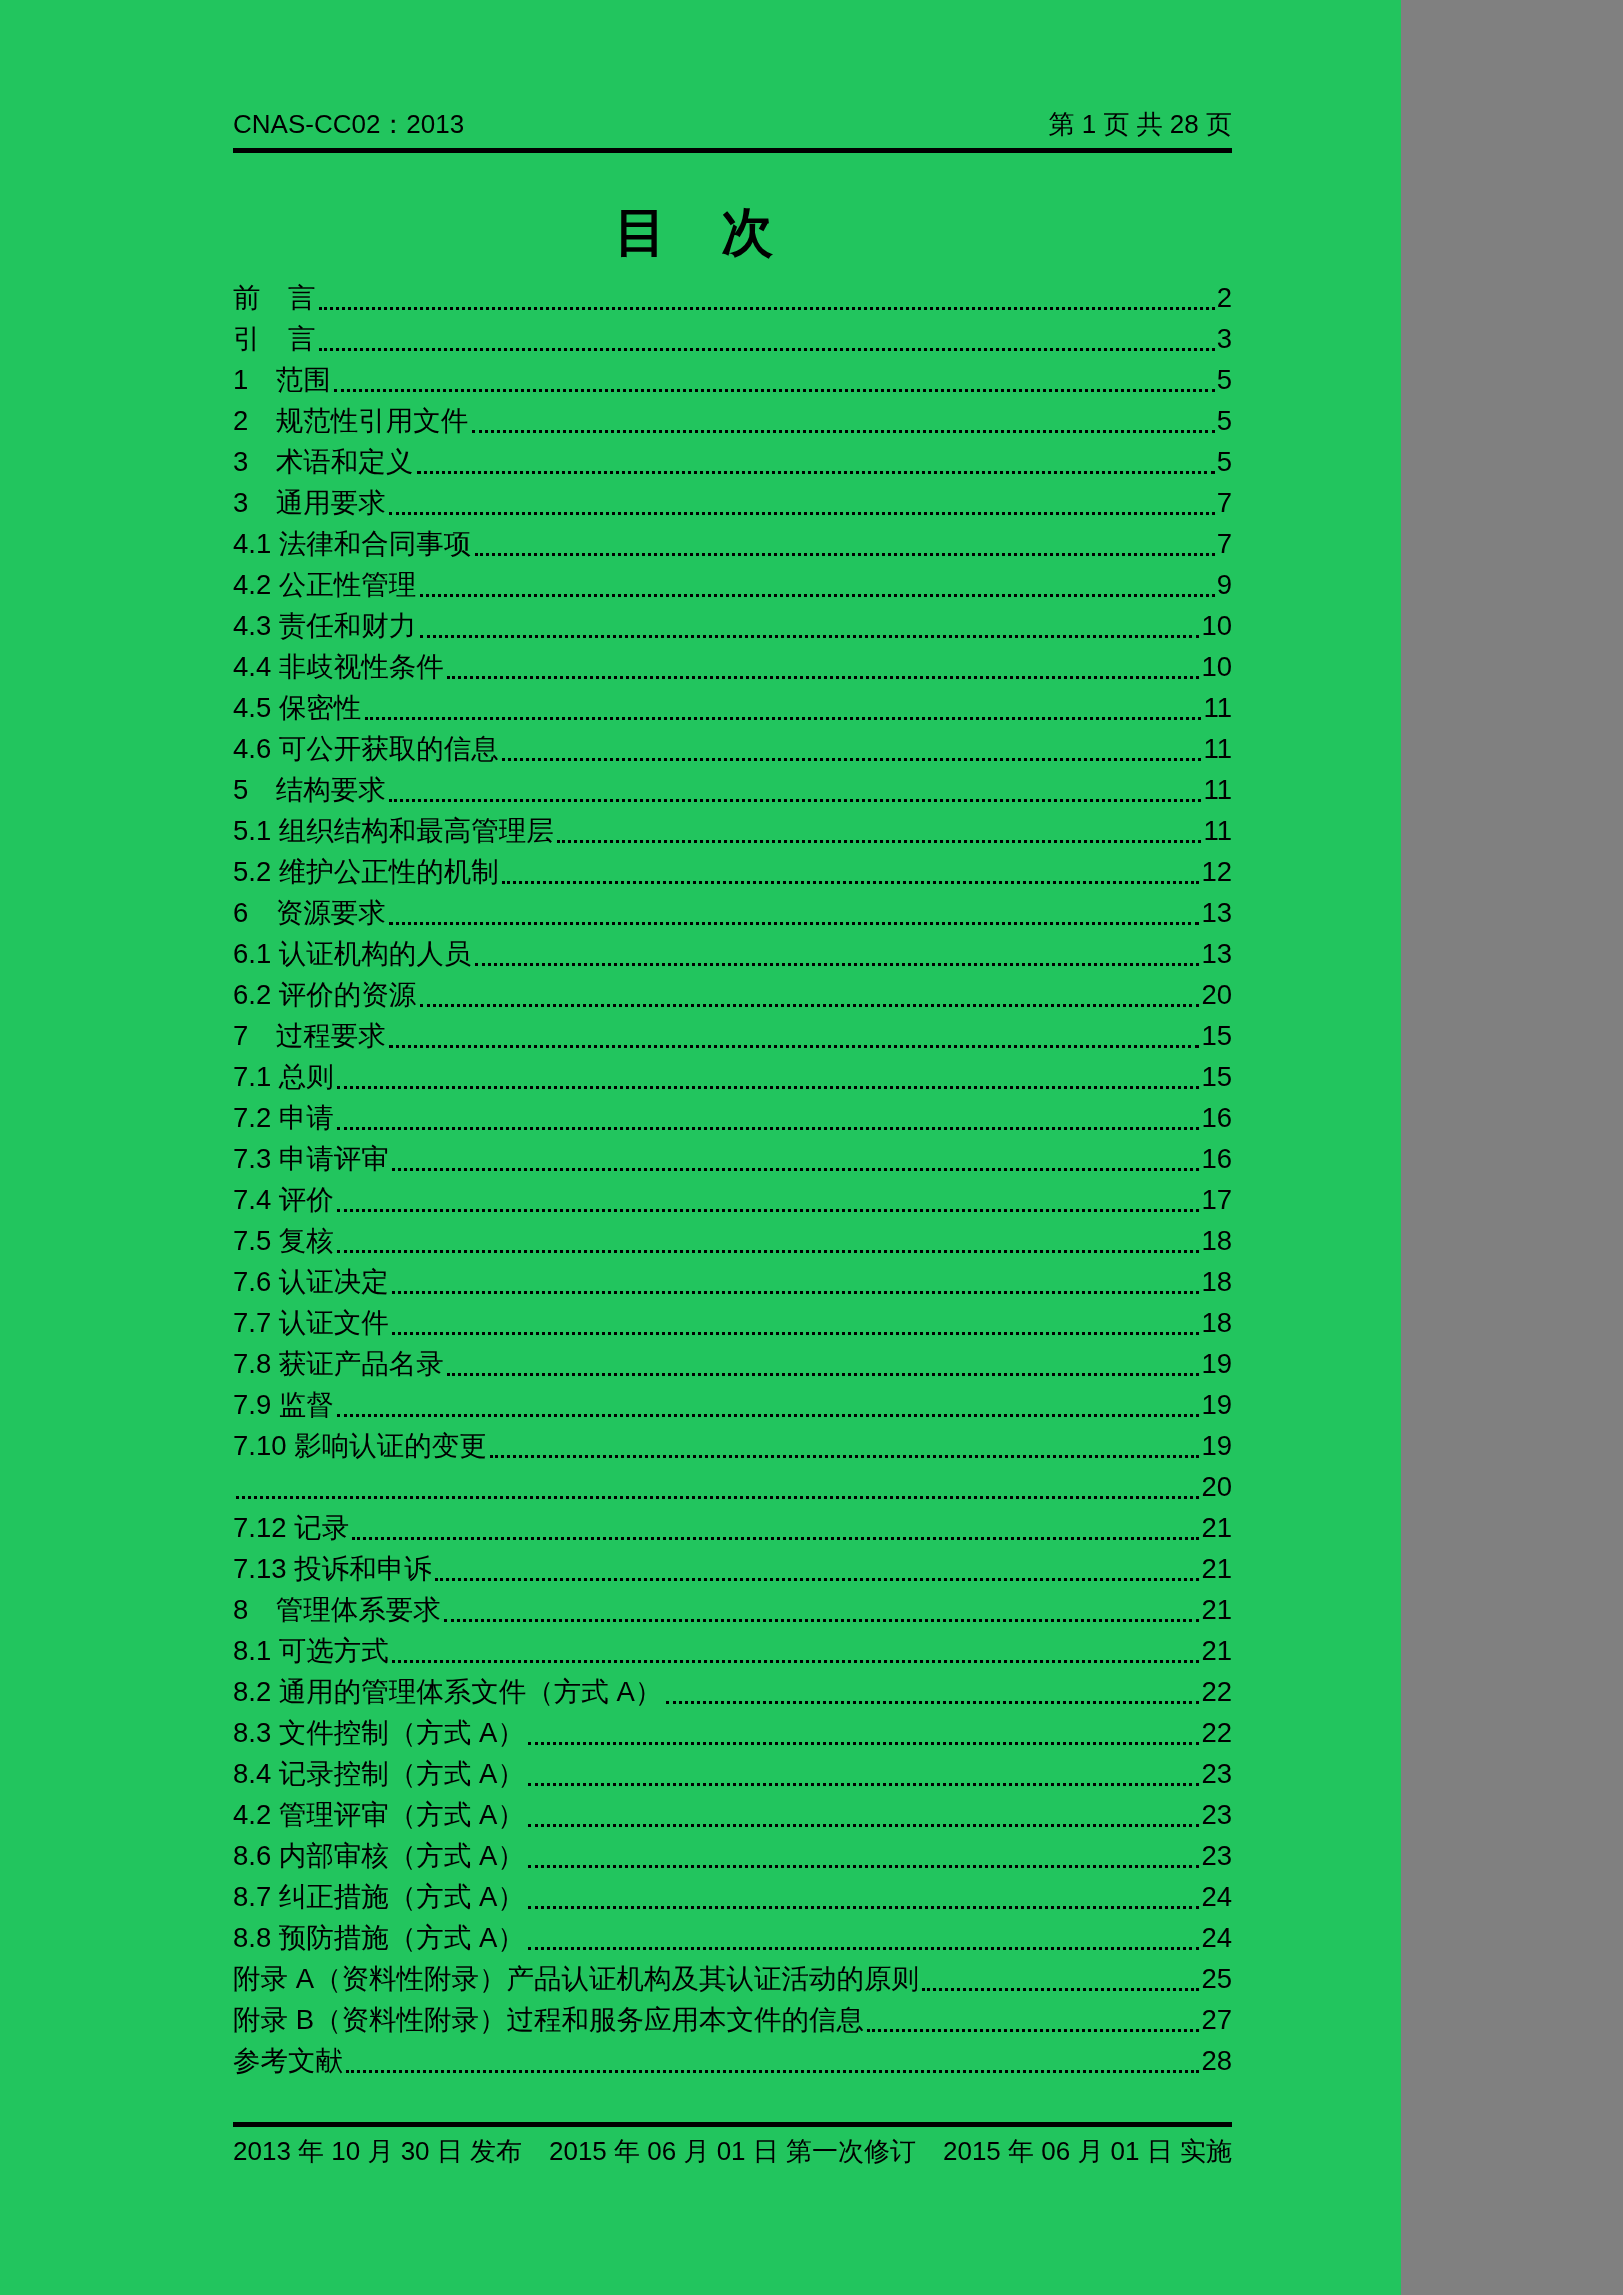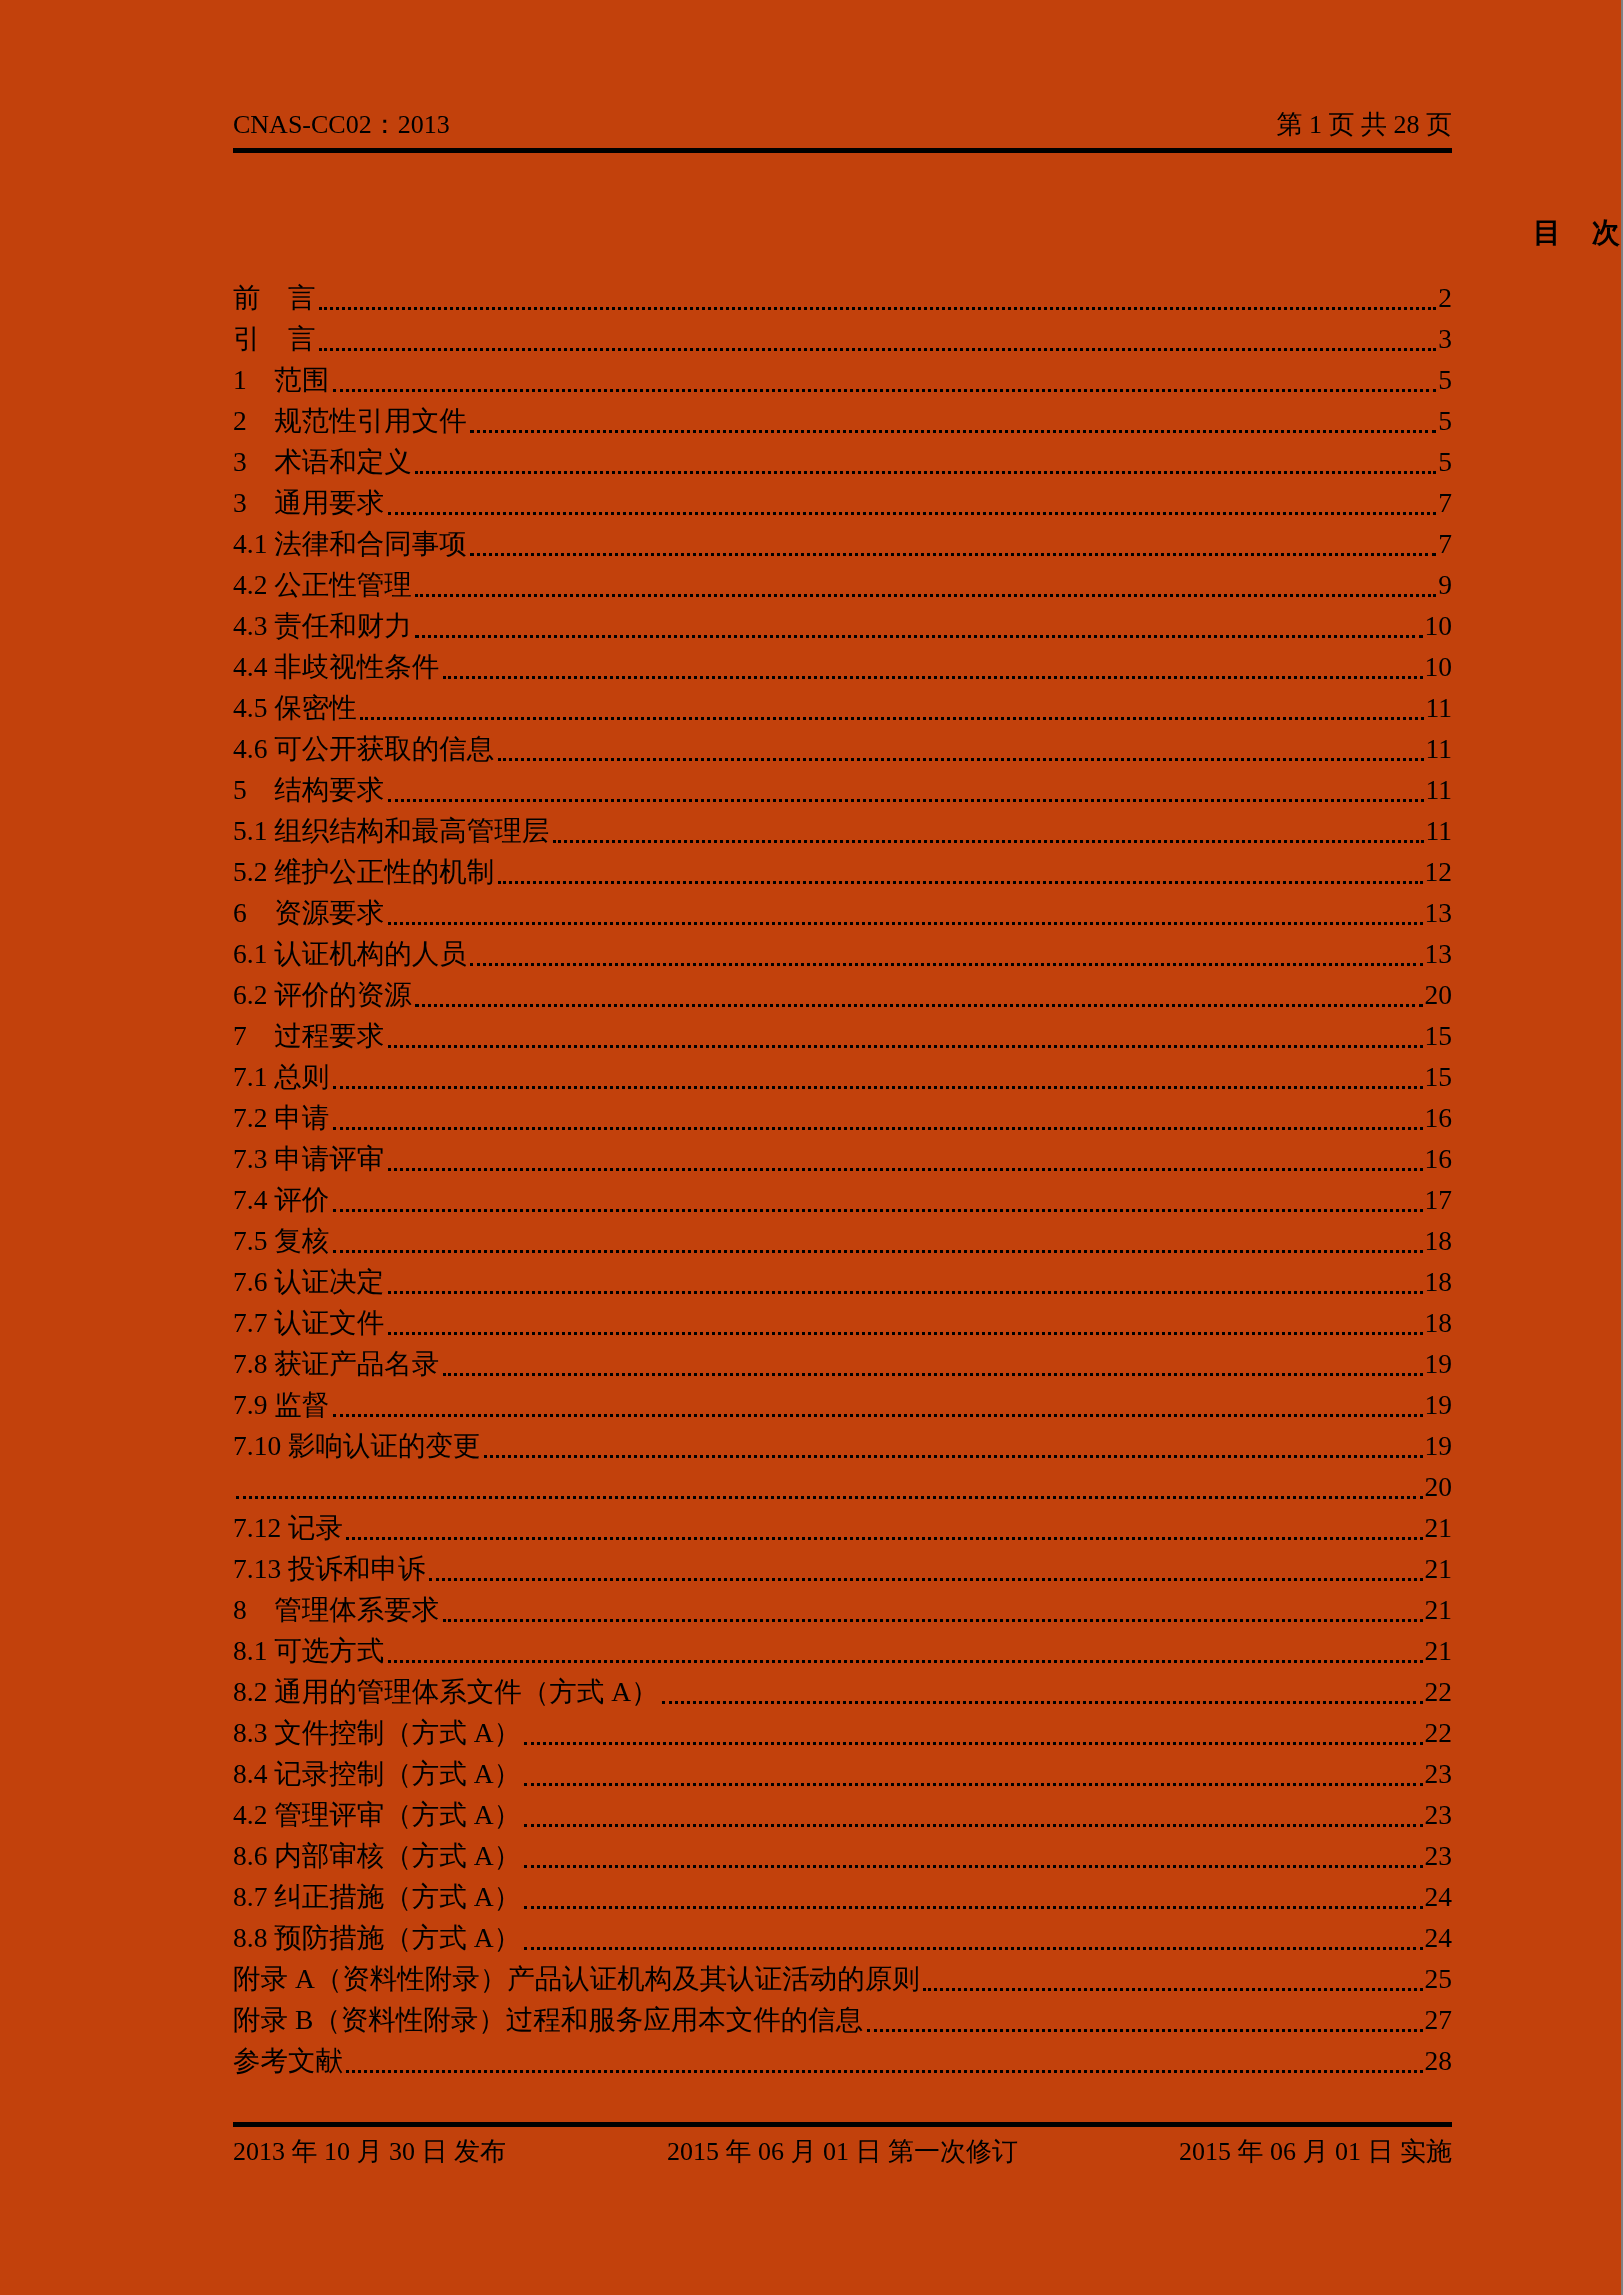--- a/index.html
+++ b/index.html
@@ -1,25 +1,24 @@
 <!DOCTYPE html>
 <html style="font-size:10.5px"><head>
 <meta charset="utf-8">
 <style>
   * { margin: 0; padding: 0; box-sizing: border-box; }
   html, body { background: #808080; }
   body { font-family: "Liberation Sans", "DejaVu Sans", sans-serif; }
   .page {
     position: relative;
-    width: 1621px;
+    width: 1401px;
     height: 2295px;
-    background: #c2410c;
+    background: #22c55e;
     color: #000;
     overflow: hidden;
-    font-family: Liberation Serif, serif;
   }
   .page-header {
     position: absolute;
     left: 233px;
     right: 169px;
     top: 109px;
     display: flex;
     justify-content: space-between;
     align-items: baseline;
     font-size: 26px;
@@ -29,24 +28,24 @@
     position: absolute;
     left: 233px;
     right: 169px;
     top: 148px;
     height: 4.6px;
     background: #000;
   }
   .doc-title {
     position: absolute;
     left: 0;
-    right: 0;
+    right: 12px;
     top: 209px;
-    text-align: right;
-    font-size: 28px;
+    text-align: center;
+    font-size: 52px;
     font-weight: bold;
     line-height: 47px;
     white-space: pre;
     letter-spacing: 1.3px;
   }
   .toc {
     position: absolute;
     left: 233px;
     right: 169px;
     top: 277px;

